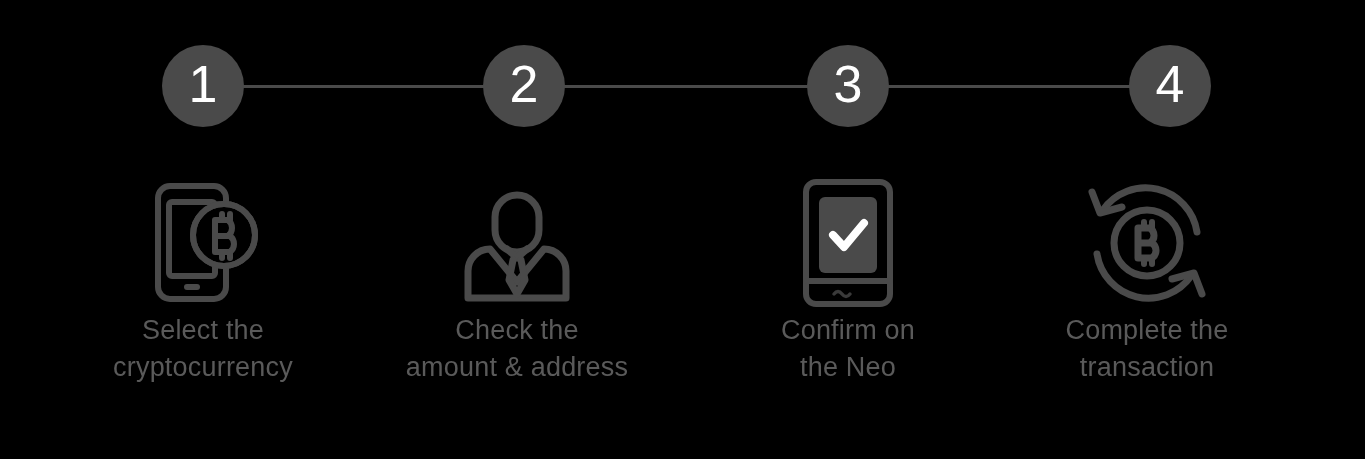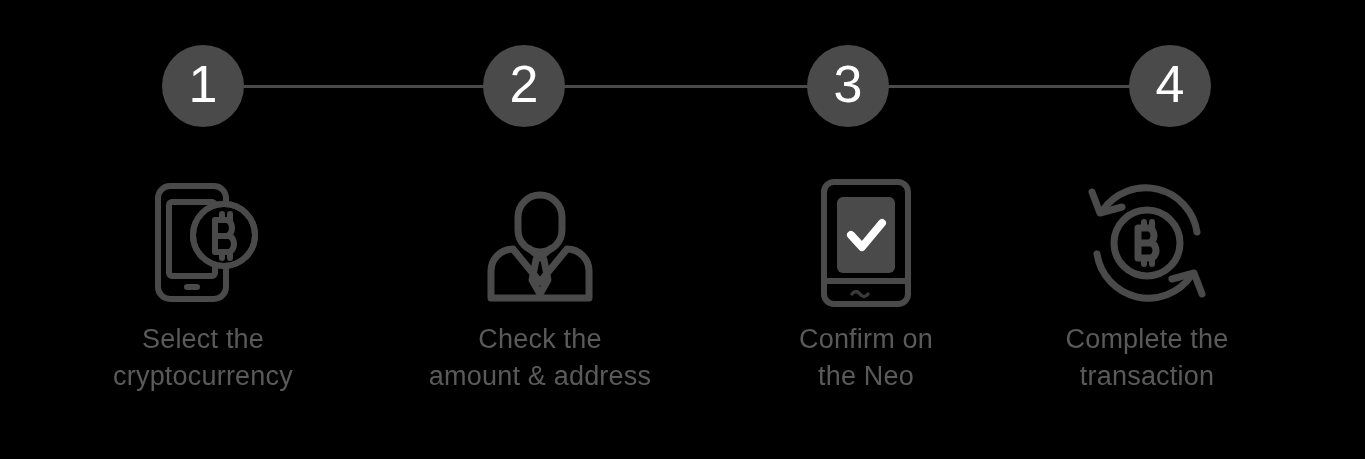--- a/index.html
+++ b/index.html
@@ -68,34 +68,34 @@
   
   .col {
     position: absolute;
     top: 175px;
     width: 290px;
     display: flex;
     flex-direction: column;
     align-items: center;
   }
   .col1 { left: 58px; }
-  .col2 { left: 395px; }
-  .col3 { left: 721px; }
+  .col2 { left: 372px; }
+  .col3 { left: 703px; }
   .col4 { left: 1002px; }
 
   .icon-wrap {
     width: 130px;
     height: 135px;
     display: flex;
     align-items: center;
     justify-content: center;
   }
 
   .caption {
-    margin-top: 11px;
+    margin-top: 2px;
     color: #5a5a5a;
     font-size: 27px;
     line-height: 37px;
     text-align: center;
     white-space: pre-line;
     letter-spacing: 0.2px;
   }
 </style>
 </head>
 <body>

